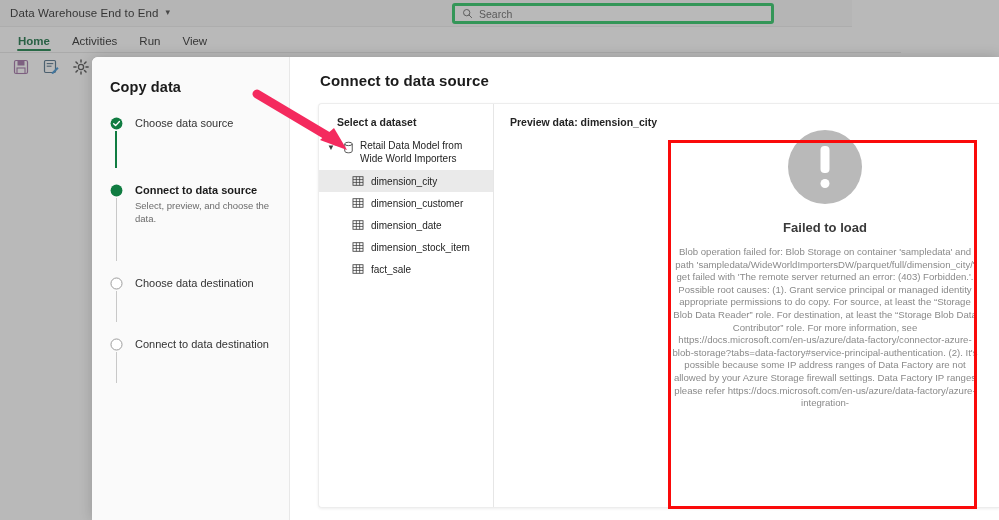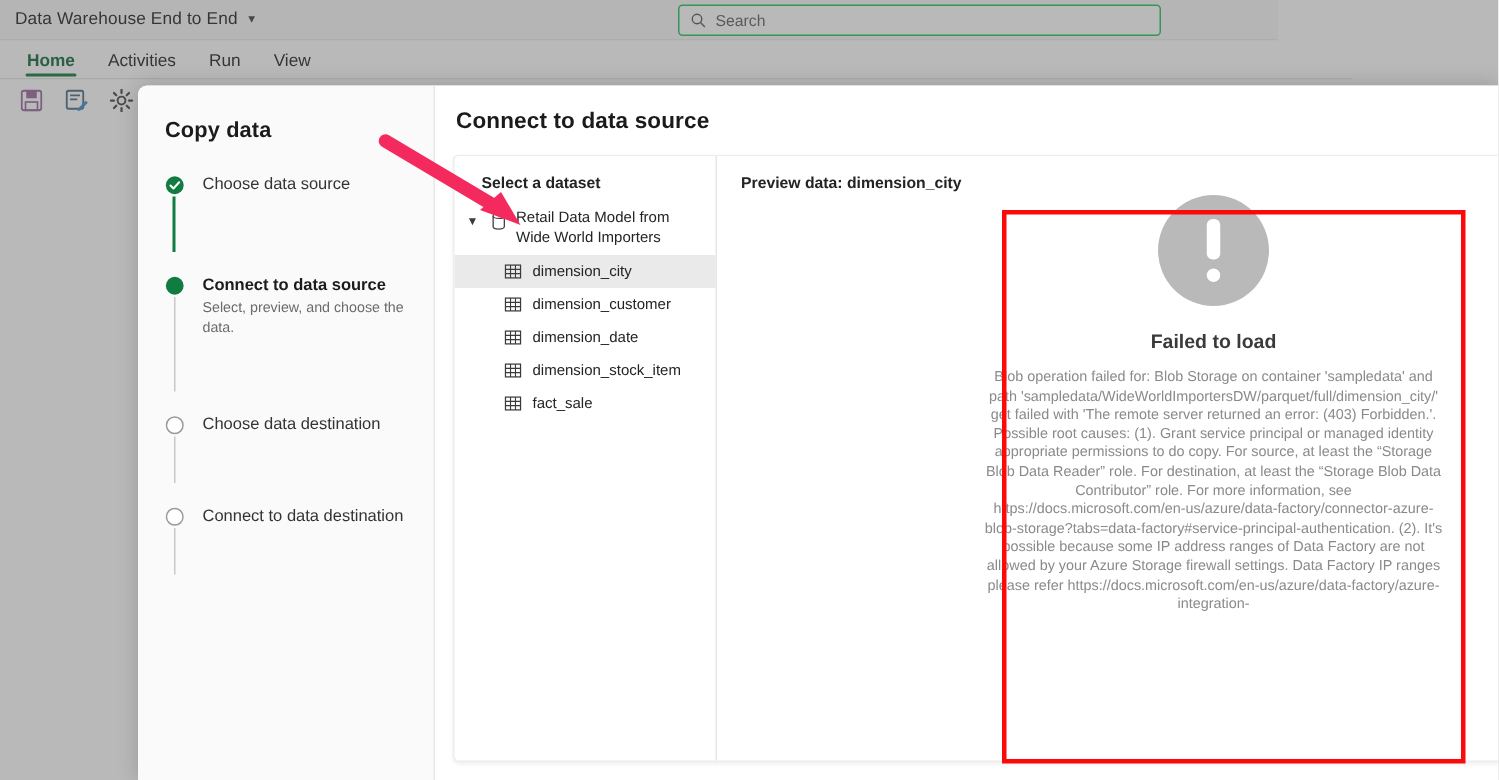--- a/index.html
+++ b/index.html
@@ -18,21 +18,21 @@
     background: #f9f9f9; border-bottom: 1px solid #ececec;
     display: flex; align-items: center;
   }
   .bg-title {
     margin-left: 10px; font-size: 11.5px; color: #242424;
     letter-spacing: .1px; white-space: nowrap;
   }
   .bg-title-chev { margin-left: 7px; font-size: 9px; color: #444; position: relative; top: -1px; }
   .searchbox {
     position: absolute; left: 452px; top: 3px; width: 322px; height: 21px;
-    border: 1px solid #22c55e; border-radius: 3px; background: #ffffff;
+    border: 3px solid #22c55e; border-radius: 3px; background: #ffffff;
     display: flex; align-items: center; padding: 0 7px; gap: 6px;
   }
   .searchbox .sicon { width: 11px; height: 11px; flex: 0 0 auto; }
   .search-ph { font-size: 10.5px; color: #616161; }
 
   .bg-ribbon {
     position: absolute; left: 0; top: 27px; width: 901px; height: 26px;
     background: #ffffff; border-bottom: 1px solid #e6e6e6;
     display: flex; align-items: flex-end; padding-left: 10px; gap: 6px;
   }
@@ -52,20 +52,21 @@
   .tb-ico { width: 16px; height: 16px; display: block; }
 
   .dimmer { position: absolute; inset: 0; background: rgba(80,80,80,.40); }
 
   
   .modal {
     position: absolute; left: 92px; top: 57px; width: 907px; height: 463px;
     background: #ffffff; border-radius: 6px 0 0 0; overflow: hidden;
     box-shadow: 0 0 14px rgba(0,0,0,.18);
     display: flex;
+    gap: 16px;
   }
   
   .wiz {
     width: 198px; flex: 0 0 198px; background: #fafafa;
     border-right: 1px solid #e8e8e8; padding: 22px 18px 0 18px;
   }
   .wiz-title { font-size: 14.5px; font-weight: 700; color: #1b1b1b; margin-bottom: 16px; letter-spacing: .1px; }
   .steps { position: relative; }
   .step { position: relative; padding-left: 25px; margin-top: 21px; }
   .step .bullet { position: absolute; left: 0; top: 1px; width: 13px; height: 13px; }

